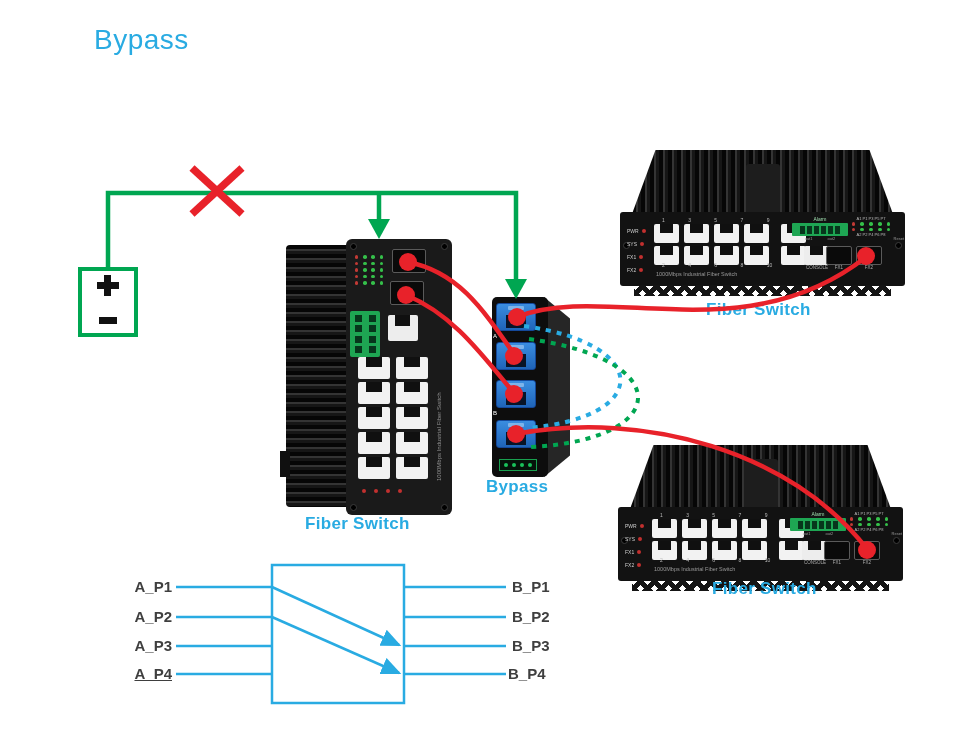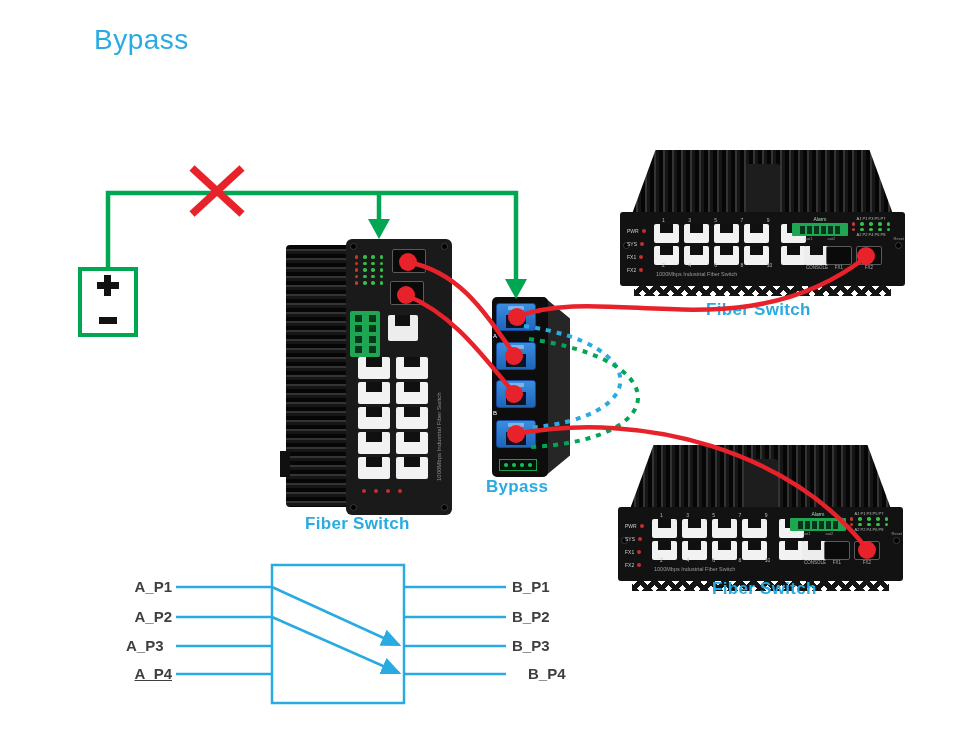--- a/index.html
+++ b/index.html
@@ -393,26 +393,26 @@
         <div class="ledrow-lab">A2 P2 P4 P6 P8</div>
       </div>
       <div class="hs-reset">Reset</div>
     </div>
     <div class="hs-teeth"></div>
   </div>
   <div class="abs dev-label" style="left:712px;top:579px;">Fiber Switch</div>
 
   <div class="abs sch-label" style="left:126px;top:578px;width:46px;text-align:right;">A_P1</div>
   <div class="abs sch-label" style="left:126px;top:608px;width:46px;text-align:right;">A_P2</div>
-  <div class="abs sch-label" style="left:126px;top:637px;width:46px;">A_P3</div>
+  <div class="abs sch-label" style="left:126px;top:637px;width:46px;text-align:right;">A_P3</div>
   <div class="abs sch-label" style="left:126px;top:665px;width:46px;text-align:right;text-decoration:underline;">A_P4</div>
   <div class="abs sch-label" style="left:512px;top:578px;">B_P1</div>
   <div class="abs sch-label" style="left:512px;top:608px;text-align:right;">B_P2</div>
   <div class="abs sch-label" style="left:512px;top:637px;">B_P3</div>
-  <div class="abs sch-label" style="left:528px;top:665px;">B_P4</div>
+  <div class="abs sch-label" style="left:508px;top:665px;">B_P4</div>
 
   <svg class="overlay" width="961" height="736" viewBox="0 0 961 736">
     <defs>
       <marker id="arrB" markerWidth="9" markerHeight="8" refX="7" refY="3.5" orient="auto">
         <path d="M0,0 L8,3.5 L0,7 z" fill="#29ABE2"></path>
       </marker>
     </defs>
 
     <g stroke="#00A651" stroke-width="4.5" fill="none">
       <path d="M108 267 L108 193 L516 193 L516 280"></path>

